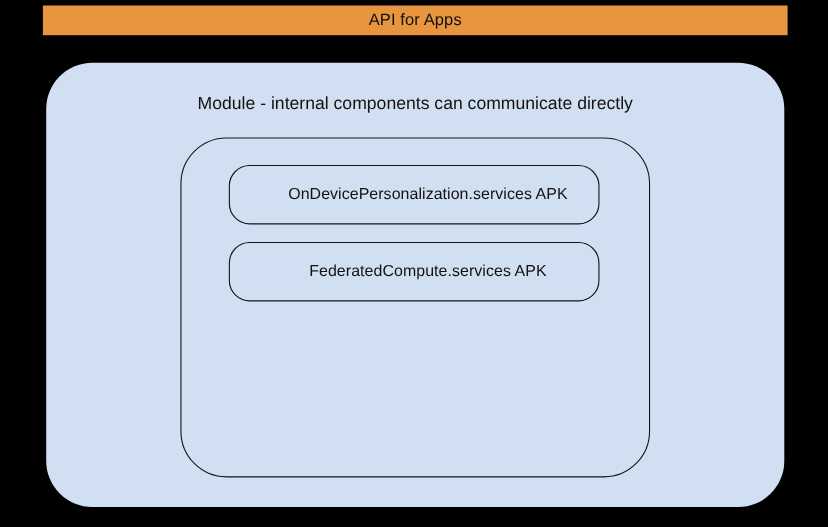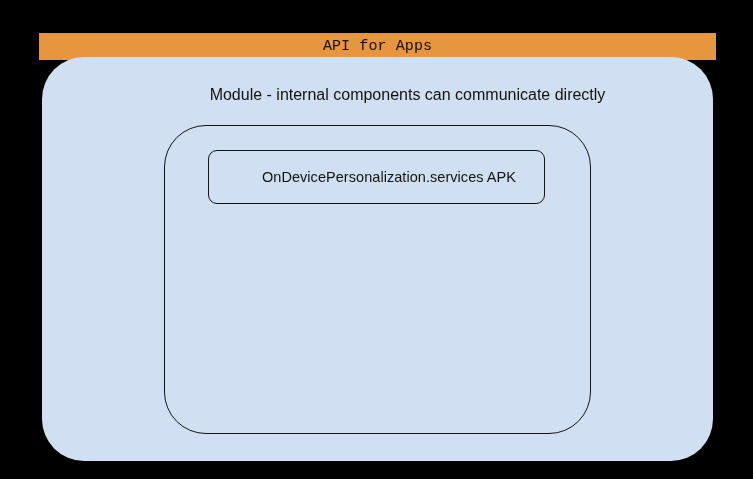--- a/index.html
+++ b/index.html
@@ -20,29 +20,28 @@
     position: relative;
     width: 753px;
     height: 479px;
     background: #000000;
   }
 
   
   .api-banner {
     position: absolute;
     left: 39px;
-    top: 33px;
+    top: 5px;
     width: 677px;
     height: 27px;
     background: #e8953f;
     display: flex;
     align-items: center;
     justify-content: center;
     box-sizing: border-box;
-    font-family: Liberation Mono, monospace;
   }
   .api-banner-label {
     font-size: 15px;
     color: #12100e;
     letter-spacing: 0.1px;
     line-height: 1;
     white-space: nowrap;
   }
 
   
@@ -60,21 +59,20 @@
   .module-caption {
     position: absolute;
     left: 0;
     top: 30px;
     width: 671px;
     text-align: center;
     font-size: 16px;
     color: #14120f;
     line-height: 1;
     white-space: nowrap;
-    padding-left: 30px;
   }
 
   
   .inner-group {
     position: absolute;
     left: 122px;      
     top: 68px;        
     width: 427px;     
     height: 309px;    
     border: 1.4px solid #141414;
@@ -90,21 +88,21 @@
     top: 93px;        
     width: 337px;     
     display: flex;
     flex-direction: column;
     gap: 16px;
   }
 
   .component-box {
     height: 54px;
     border: 1.4px solid #141414;
-    border-radius: 9px;
+    border-radius: 19px;
     background: #d0e0f2;
     display: flex;
     align-items: center;
     justify-content: center;
     box-sizing: border-box;
     padding-left: 25px;
   }
   .component-box-label {
     font-size: 14.5px;
     color: #14120f;
@@ -127,18 +125,21 @@
     <div class="module-caption">Module - internal components can communicate directly</div>
 
     <div class="inner-group"></div>
 
     <div class="component-stack">
 
       <div class="component-box">
         <span class="component-box-label">OnDevicePersonalization.services APK</span>
       </div>
 
+      <div class="component-box">
+        <span class="component-box-label">FederatedCompute.services APK</span>
+      </div>
 
 
 
     </div>
   </div>
 </div>
 
 </body></html>

